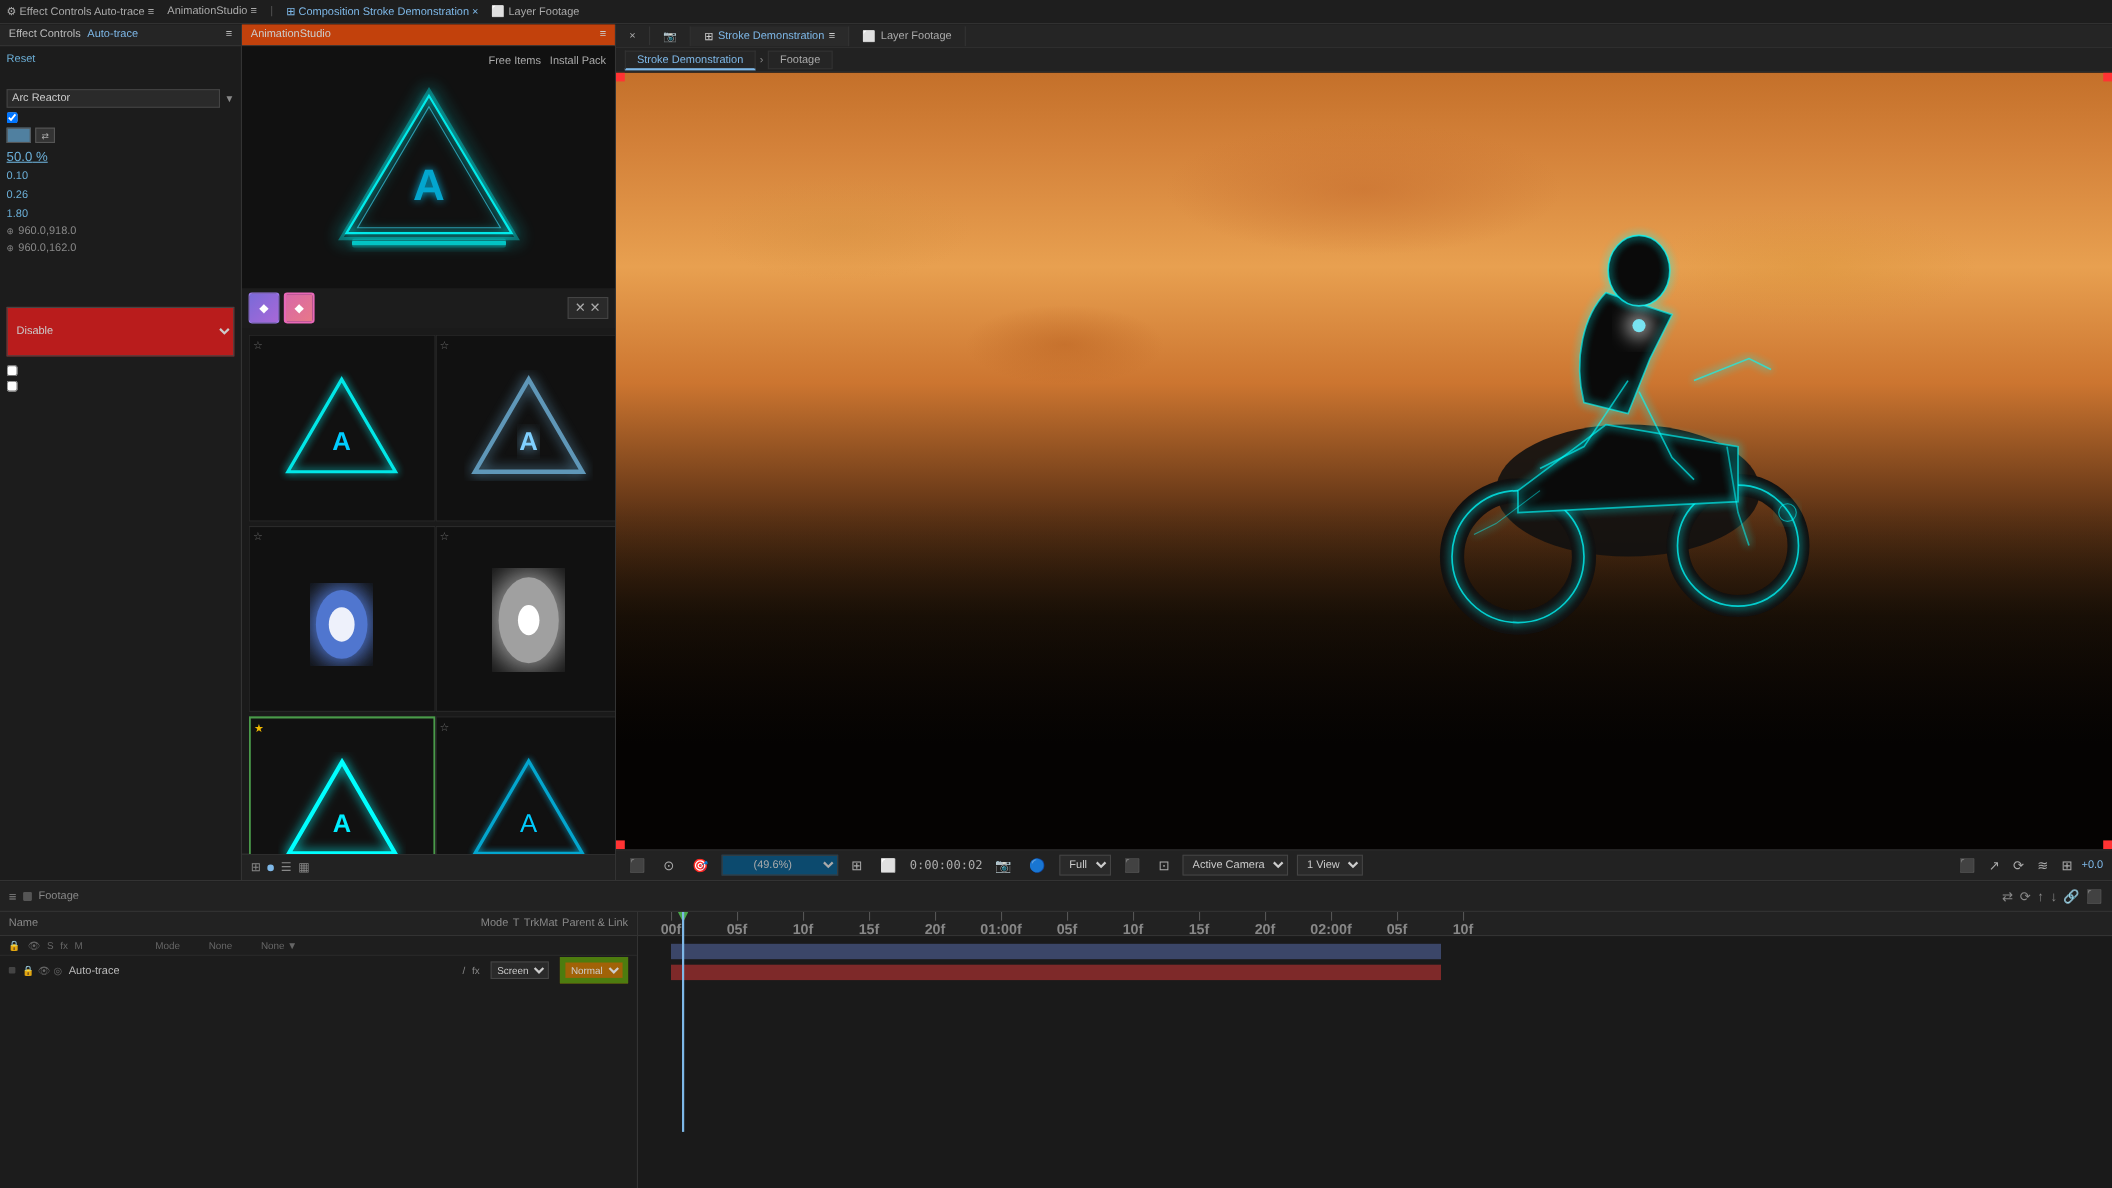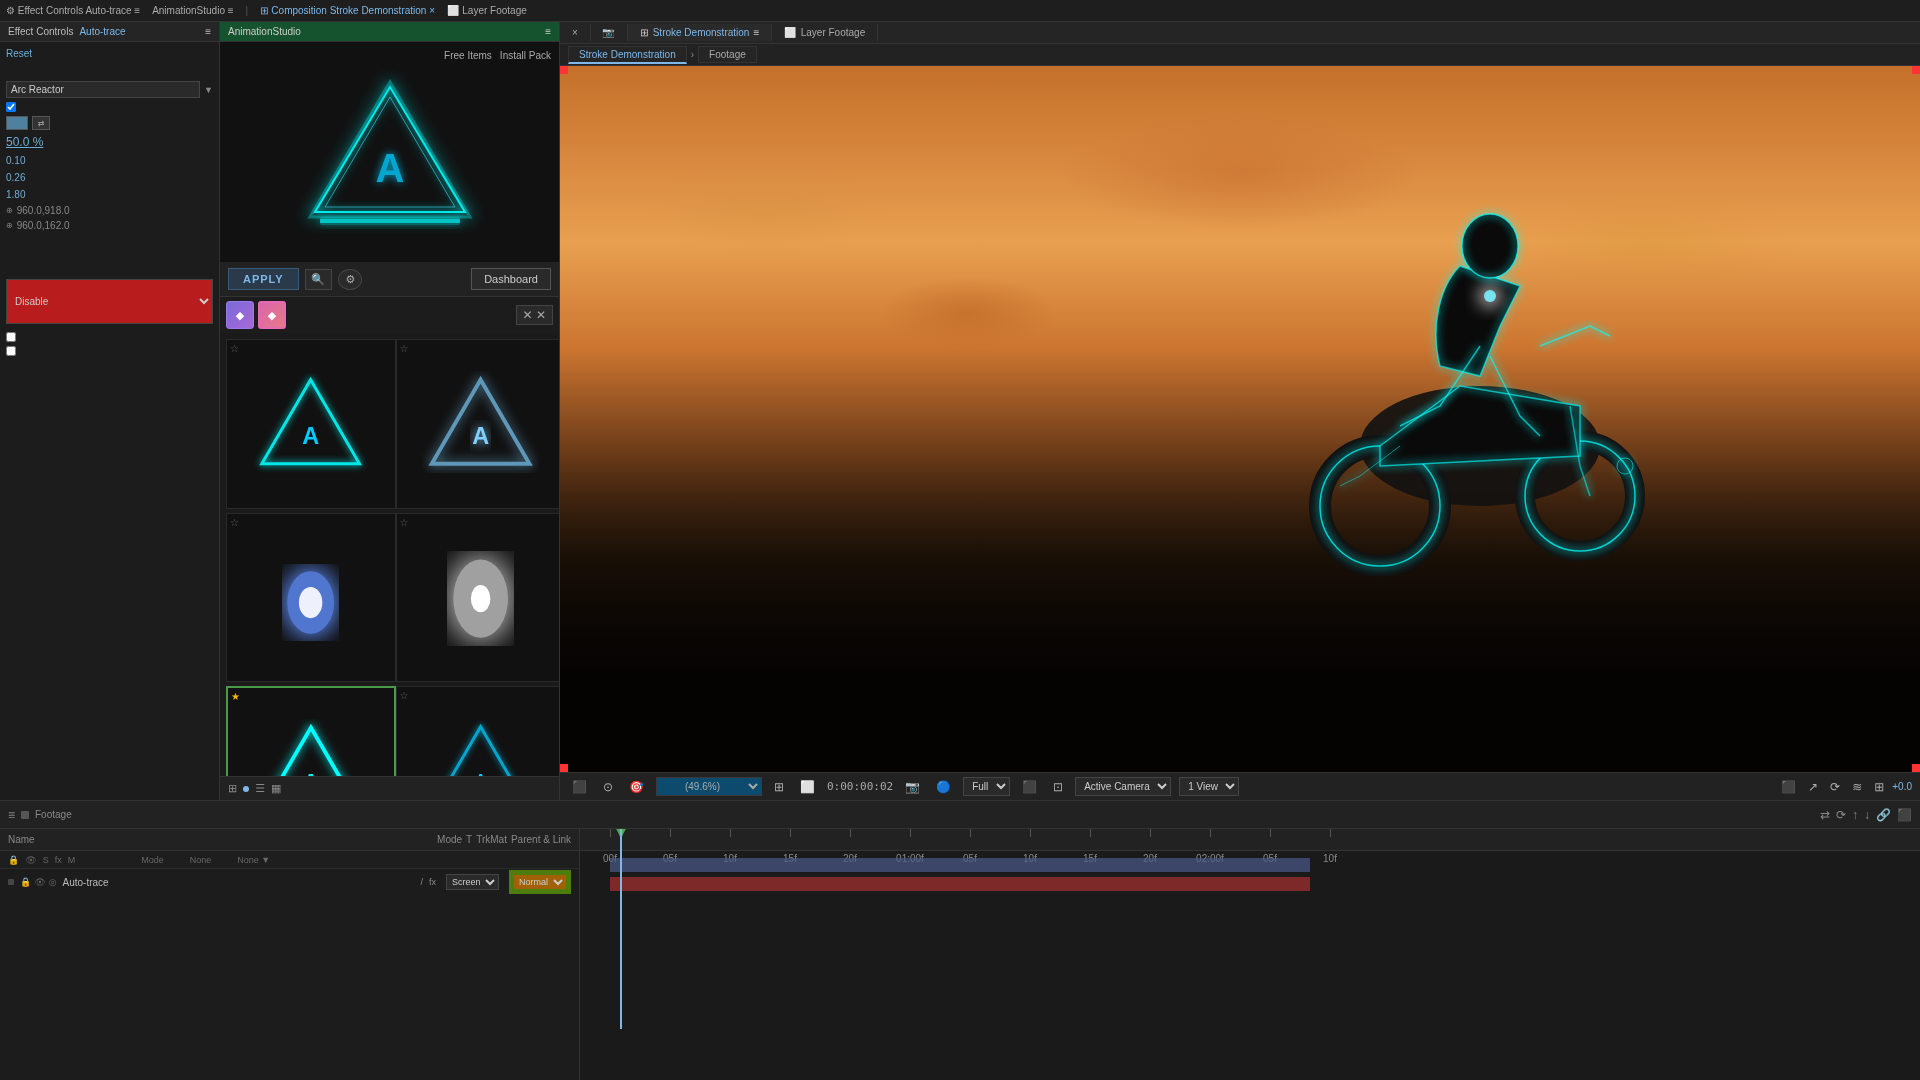--- a/index.html
+++ b/index.html
@@ -111,21 +111,21 @@
     
     .animation-studio-panel {
       width: 340px;
       background: #1c1c1c;
       border-right: 1px solid #333;
       display: flex;
       flex-direction: column;
       flex-shrink: 0;
     }
     .as-header {
-      background: #14532d;
+      background: #c2410c;
       padding: 4px 8px;
       font-size: 10px;
       color: #ccc;
       border-bottom: 1px solid #333;
       display: flex;
       align-items: center;
       gap: 6px;
     }
     .preview-area {
       background: #111;
@@ -466,24 +466,25 @@
     }
     .ruler-tick {
       position: absolute;
       top: 0;
       width: 1px;
       height: 8px;
       background: #555;
     }
     .ruler-label {
       position: absolute;
-      top: 24px;
-      font-size: 10px;
+      top: 8px;
+      font-size: 13px;
       color: #888;
       transform: translateX(-50%);
+      font-weight: bold;
     }
     .timeline-track {
       height: 18px;
       position: relative;
       margin: 1px 0;
     }
     .track-bar {
       position: absolute;
       height: 14px;
       top: 2px;
@@ -675,26 +676,20 @@
 
         <polygon points="100,35 165,145 35,145" fill="none" stroke="#40e0ff" stroke-width="1" opacity="0.6"></polygon>
 
         <text x="100" y="120" text-anchor="middle" fill="#00ccff" font-size="40" font-family="Arial" font-weight="bold" filter="url(#glow1)" opacity="0.8">A</text>
 
         <rect x="30" y="155" width="140" height="8" rx="2" fill="#00ffff" opacity="0.3" filter="url(#glow1)"></rect>
         <rect x="30" y="157" width="140" height="4" rx="1" fill="#00ffff" opacity="0.6"></rect>
       </svg>
     </div>
 
-    <div class="as-toolbar">
-      <button class="apply-btn">APPLY</button>
-      <button class="toolbar-icon-btn">🔍</button>
-      <button class="toolbar-icon-btn" style="border-radius:50%">⚙</button>
-      <button class="dashboard-btn">Dashboard</button>
-    </div>
 
     <div class="tab-icons-row">
       <div class="tab-icon gem active">◆</div>
       <div class="tab-icon gem2">◆</div>
       <div class="tools-icon-btn">✕ ✕</div>
     </div>
 
     <div class="content-area">
 
       <div class="presets-grid">

